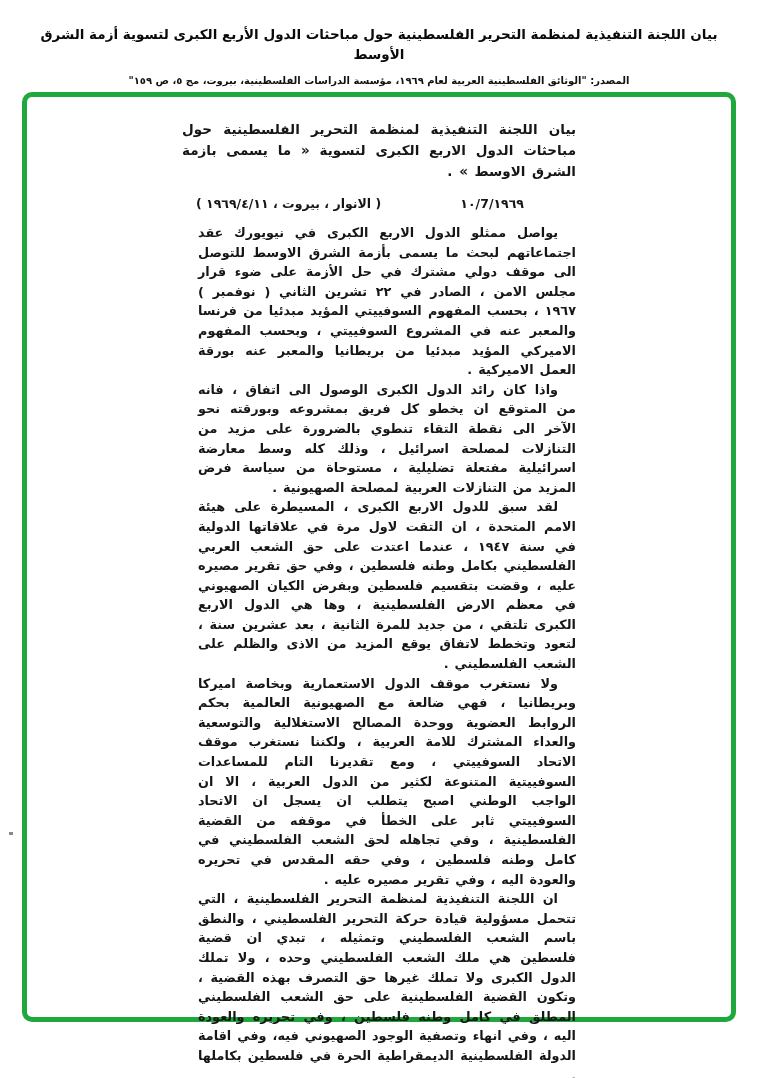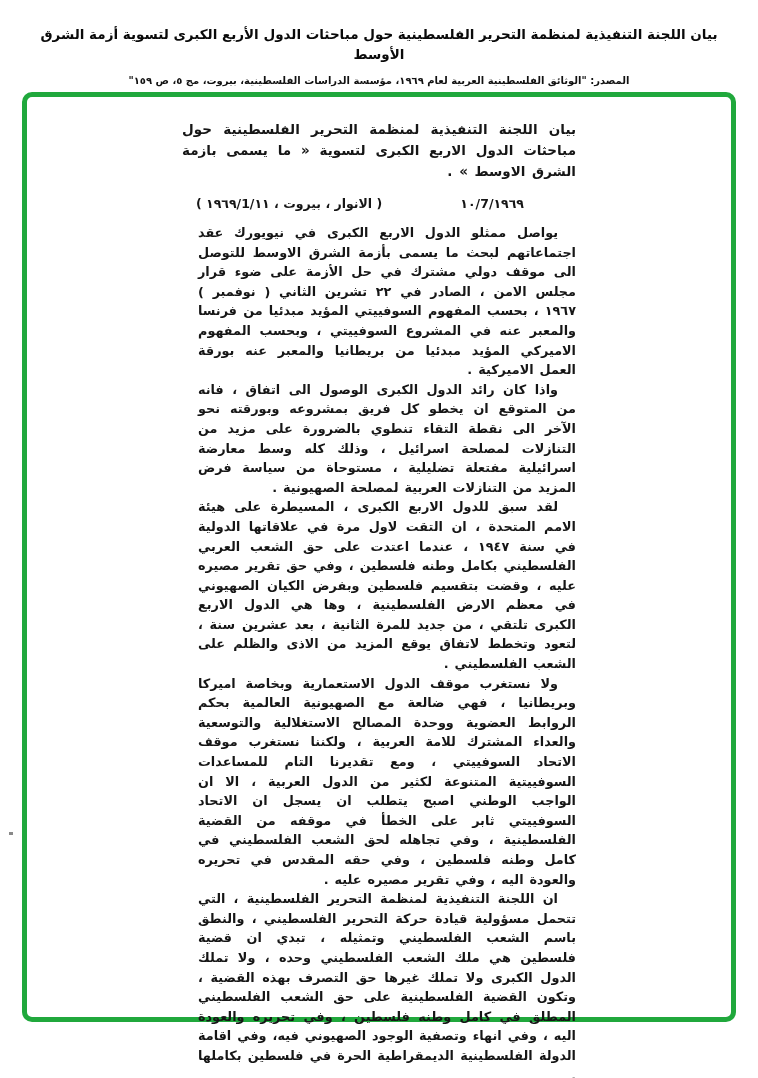--- a/index.html
+++ b/index.html
@@ -103,21 +103,21 @@
 
   <div class="scan-speck"></div>
 
   <div class="doc-frame">
     <article class="doc">
 
       <h2 class="doc-title">بيان اللجنة التنفيذية لمنظمة التحرير الفلسطينية حول مباحثات الدول الاربع الكبرى لتسوية « ما يسمى بازمة الشرق الاوسط » .</h2>
 
       <div class="date-row">
         <span>١٩٦٩/7/١٠</span>
-        <span>( الانوار ، بيروت ، ١٩٦٩/1/١١ )</span>
+        <span>( الانوار ، بيروت ، ١٩٦٩/٤/١١ )</span>
       </div>
 
       <p class="para">يواصل ممثلو الدول الاربع الكبرى في نيويورك عقد اجتماعاتهم لبحث ما يسمى بأزمة الشرق الاوسط للتوصل الى موقف دولي مشترك في حل الأزمة على ضوء قرار مجلس الامن ، الصادر في ٢٢ تشرين الثاني ( نوفمبر ) ١٩٦٧ ، بحسب المفهوم السوفييتي المؤيد مبدئيا من فرنسا والمعبر عنه في المشروع السوفييتي ، وبحسب المفهوم الاميركي المؤيد مبدئيا من بريطانيا والمعبر عنه بورقة العمل الاميركية .</p>
       <p class="para">واذا كان رائد الدول الكبرى الوصول الى اتفاق ، فانه من المتوقع ان يخطو كل فريق بمشروعه وبورقته نحو الآخر الى نقطة التقاء تنطوي بالضرورة على مزيد من التنازلات لمصلحة اسرائيل ، وذلك كله وسط معارضة اسرائيلية مفتعلة تضليلية ، مستوحاة من سياسة فرض المزيد من التنازلات العربية لمصلحة الصهيونية .</p>
       <p class="para">لقد سبق للدول الاربع الكبرى ، المسيطرة على هيئة الامم المتحدة ، ان التقت لاول مرة في علاقاتها الدولية في سنة ١٩٤٧ ، عندما اعتدت على حق الشعب العربي الفلسطيني بكامل وطنه فلسطين ، وفي حق تقرير مصيره عليه ، وقضت بتقسيم فلسطين وبفرض الكيان الصهيوني في معظم الارض الفلسطينية ، وها هي الدول الاربع الكبرى تلتقي ، من جديد للمرة الثانية ، بعد عشرين سنة ، لتعود وتخطط لاتفاق يوقع المزيد من الاذى والظلم على الشعب الفلسطيني .</p>
       <p class="para">ولا نستغرب موقف الدول الاستعمارية وبخاصة اميركا وبريطانيا ، فهي ضالعة مع الصهيونية العالمية بحكم الروابط العضوية ووحدة المصالح الاستغلالية والتوسعية والعداء المشترك للامة العربية ، ولكننا نستغرب موقف الاتحاد السوفييتي ، ومع تقديرنا التام للمساعدات السوفييتية المتنوعة لكثير من الدول العربية ، الا ان الواجب الوطني اصبح يتطلب ان يسجل ان الاتحاد السوفييتي ثابر على الخطأ في موقفه من القضية الفلسطينية ، وفي تجاهله لحق الشعب الفلسطيني في كامل وطنه فلسطين ، وفي حقه المقدس في تحريره والعودة اليه ، وفي تقرير مصيره عليه .</p>
       <p class="para">ان اللجنة التنفيذية لمنظمة التحرير الفلسطينية ، التي تتحمل مسؤولية قيادة حركة التحرير الفلسطيني ، والنطق باسم الشعب الفلسطيني وتمثيله ، تبدي ان قضية فلسطين هي ملك الشعب الفلسطيني وحده ، ولا تملك الدول الكبرى ولا تملك غيرها حق التصرف بهذه القضية ، وتكون القضية الفلسطينية على حق الشعب الفلسطيني المطلق في كامل وطنه فلسطين ، وفي تحريره والعودة اليه ، وفي انهاء وتصفية الوجود الصهيوني فيه، وفي اقامة الدولة الفلسطينية الديمقراطية الحرة في فلسطين بكاملها .</p>
 
     </article>
   </div>

